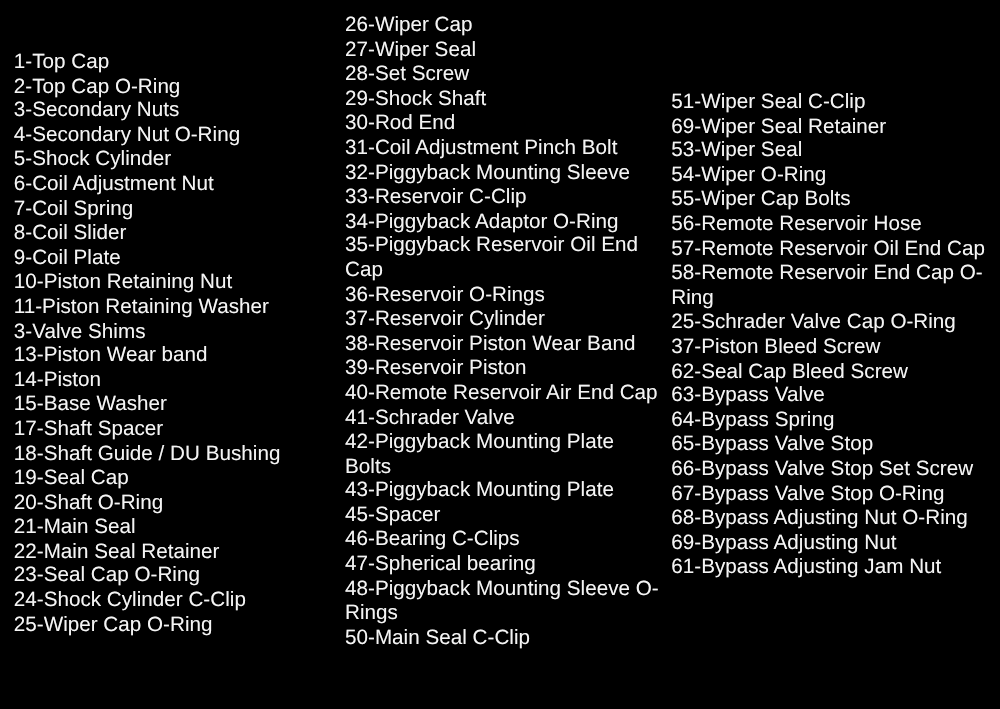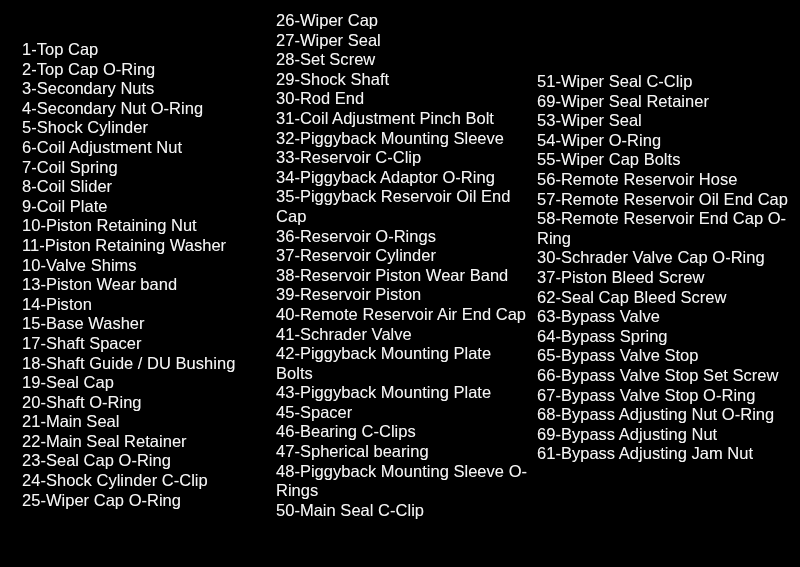--- a/index.html
+++ b/index.html
@@ -24,21 +24,21 @@
     background: #000000;
   }
 
   .legend-column {
     position: absolute;
     box-sizing: border-box;
   }
 
   
   #legend-column-1 {
-    left: 22px;
+    left: 11px;
     top: 40px;
     width: 262px;
   }
   #legend-column-2 {
     left: 276px;
     top: 11px;
     width: 256px;
   }
   #legend-column-3 {
     left: 537px;
@@ -68,21 +68,21 @@
       <span class="legend-entry">2-Top Cap O-Ring</span>
       <span class="legend-entry">3-Secondary Nuts</span>
       <span class="legend-entry">4-Secondary Nut O-Ring</span>
       <span class="legend-entry">5-Shock Cylinder</span>
       <span class="legend-entry">6-Coil Adjustment Nut</span>
       <span class="legend-entry">7-Coil Spring</span>
       <span class="legend-entry">8-Coil Slider</span>
       <span class="legend-entry">9-Coil Plate</span>
       <span class="legend-entry">10-Piston Retaining Nut</span>
       <span class="legend-entry">11-Piston Retaining Washer</span>
-      <span class="legend-entry">10-Valve Shims</span>
+      <span class="legend-entry">3-Valve Shims</span>
       <span class="legend-entry">13-Piston Wear band</span>
       <span class="legend-entry">14-Piston</span>
       <span class="legend-entry">15-Base Washer</span>
       <span class="legend-entry">17-Shaft Spacer</span>
       <span class="legend-entry">18-Shaft Guide / DU Bushing</span>
       <span class="legend-entry">19-Seal Cap</span>
       <span class="legend-entry">20-Shaft O-Ring</span>
       <span class="legend-entry">21-Main Seal</span>
       <span class="legend-entry">22-Main Seal Retainer</span>
       <span class="legend-entry">23-Seal Cap O-Ring</span>
@@ -118,21 +118,21 @@
 
   <div class="legend-column" id="legend-column-3">
       <span class="legend-entry">51-Wiper Seal C-Clip</span>
       <span class="legend-entry">69-Wiper Seal Retainer</span>
       <span class="legend-entry">53-Wiper Seal</span>
       <span class="legend-entry">54-Wiper O-Ring</span>
       <span class="legend-entry">55-Wiper Cap Bolts</span>
       <span class="legend-entry">56-Remote Reservoir Hose</span>
       <span class="legend-entry">57-Remote Reservoir Oil End Cap</span>
       <span class="legend-entry">58-Remote Reservoir End Cap O-Ring</span>
-      <span class="legend-entry">30-Schrader Valve Cap O-Ring</span>
+      <span class="legend-entry">25-Schrader Valve Cap O-Ring</span>
       <span class="legend-entry">37-Piston Bleed Screw</span>
       <span class="legend-entry">62-Seal Cap Bleed Screw</span>
       <span class="legend-entry">63-Bypass Valve</span>
       <span class="legend-entry">64-Bypass Spring</span>
       <span class="legend-entry">65-Bypass Valve Stop</span>
       <span class="legend-entry">66-Bypass Valve Stop Set Screw</span>
       <span class="legend-entry">67-Bypass Valve Stop O-Ring</span>
       <span class="legend-entry">68-Bypass Adjusting Nut O-Ring</span>
       <span class="legend-entry">69-Bypass Adjusting Nut</span>
       <span class="legend-entry">61-Bypass Adjusting Jam Nut</span>

